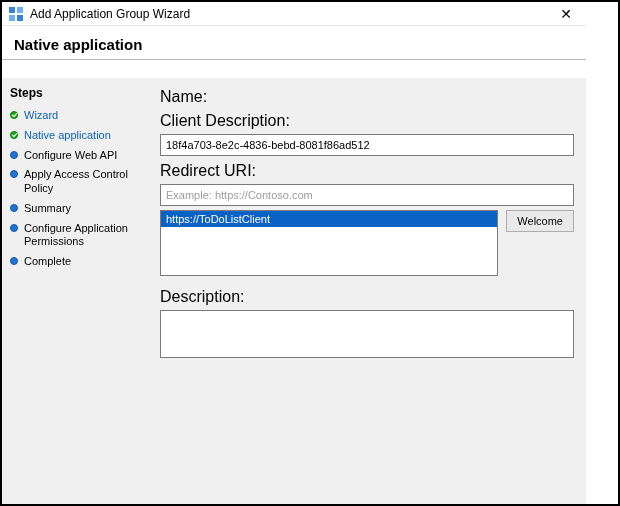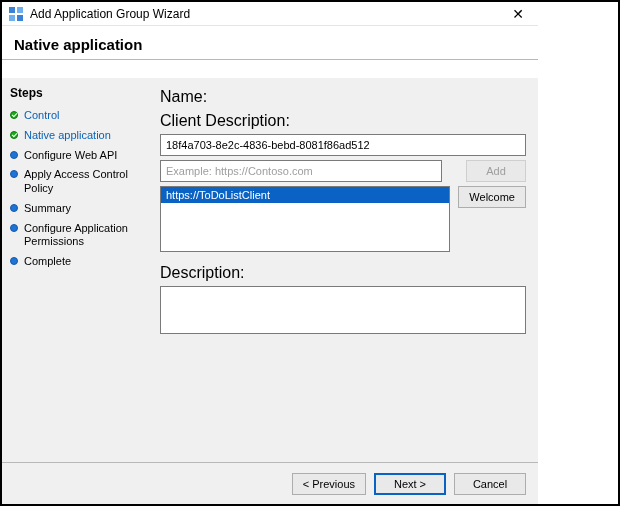--- a/index.html
+++ b/index.html
@@ -1,18 +1,18 @@
 <!DOCTYPE html>
 <html><head>
   <meta charset="utf-8">
   <style>
     * { box-sizing: border-box; font-family: "Segoe UI", Tahoma, sans-serif; }
     html, body { margin: 0; padding: 0; }
     body { width: 620px; height: 506px; border: 2px solid #000; background: #fff; }
-    .win { width: 536px; height: 502px; background: #fff; display: flex; flex-direction: column; }
+    .win { width: 584px; height: 502px; background: #fff; display: flex; flex-direction: column; }
     .titlebar { height: 24px; display: flex; align-items: center; padding: 0 6px; border-bottom: 1px solid #e5e5e5; }
     .titlebar-icon { width: 16px; height: 16px; margin-right: 6px; }
     .titlebar-text { font-size: 12px; flex: 1; color: #000; }
     .close-x { font-size: 14px; width: 28px; text-align: center; color: #000; line-height: 1; }
     .subheader { padding: 10px 12px 6px 12px; font-weight: 700; font-size: 15px; color: #000; border-bottom: 1px solid #b8b8b8; }
     .body { flex: 1; display: flex; min-height: 0; background: #f0f0f0; margin-top: 18px; }
     .steps { width: 150px; padding: 8px 8px; background: #f0f0f0; }
     .steps-title { font-weight: 700; font-size: 12px; margin-bottom: 6px; color: #000; }
     .step { display: flex; align-items: flex-start; gap: 6px; padding: 3px 0; font-size: 11px; color: #000; line-height: 1.25; cursor: pointer; }
     .step .lbl { word-break: break-word; }
@@ -57,21 +57,21 @@
   </div>
 
   <div class="subheader">Native application</div>
 
   <div class="body">
     <div class="steps">
       <div class="steps-title">Steps</div>
       <div id="steps-container">
           <div class="step">
             <span class="bullet green"></span>
-            <span class="lbl link">Control</span>
+            <span class="lbl link">Wizard</span>
           </div>
           <div class="step active">
             <span class="bullet green"></span>
             <span class="lbl">Native application</span>
           </div>
           <div class="step">
             <span class="bullet blue"></span>
             <span class="lbl">Configure Web API</span>
           </div>
           <div class="step">
@@ -92,35 +92,30 @@
           </div>
         </div>
     </div>
 
     <div class="main">
       <div class="lblrow">Name:</div>
 
       <div class="lblrow">Client Description:</div>
       <input class="txt" readonly="" value="18f4a703-8e2c-4836-bebd-8081f86ad512" style="">
 
+      <div class="lblrow">Redirect URI:</div>
       <div class="uri-row">
         <input class="txt" placeholder="Example: https://Contoso.com" style="">
-        <button class="btn" disabled="">Add</button>
       </div>
 
       <div class="listwrap">
         <div class="listbox">
           <div class="listitem">https://ToDoListClient</div>
         </div>
         <button class="btn">Welcome</button>
       </div>
 
       <div class="lblrow" style="margin-top:8px">Description:</div>
       <textarea class="desc" style=""></textarea>
     </div>
   </div>
 
-  <div class="footer">
-    <button class="btn">&lt; Previous</button>
-    <button class="btn default">Next &gt;</button>
-    <button class="btn">Cancel</button>
-  </div>
 </div>
 
 </body></html>

